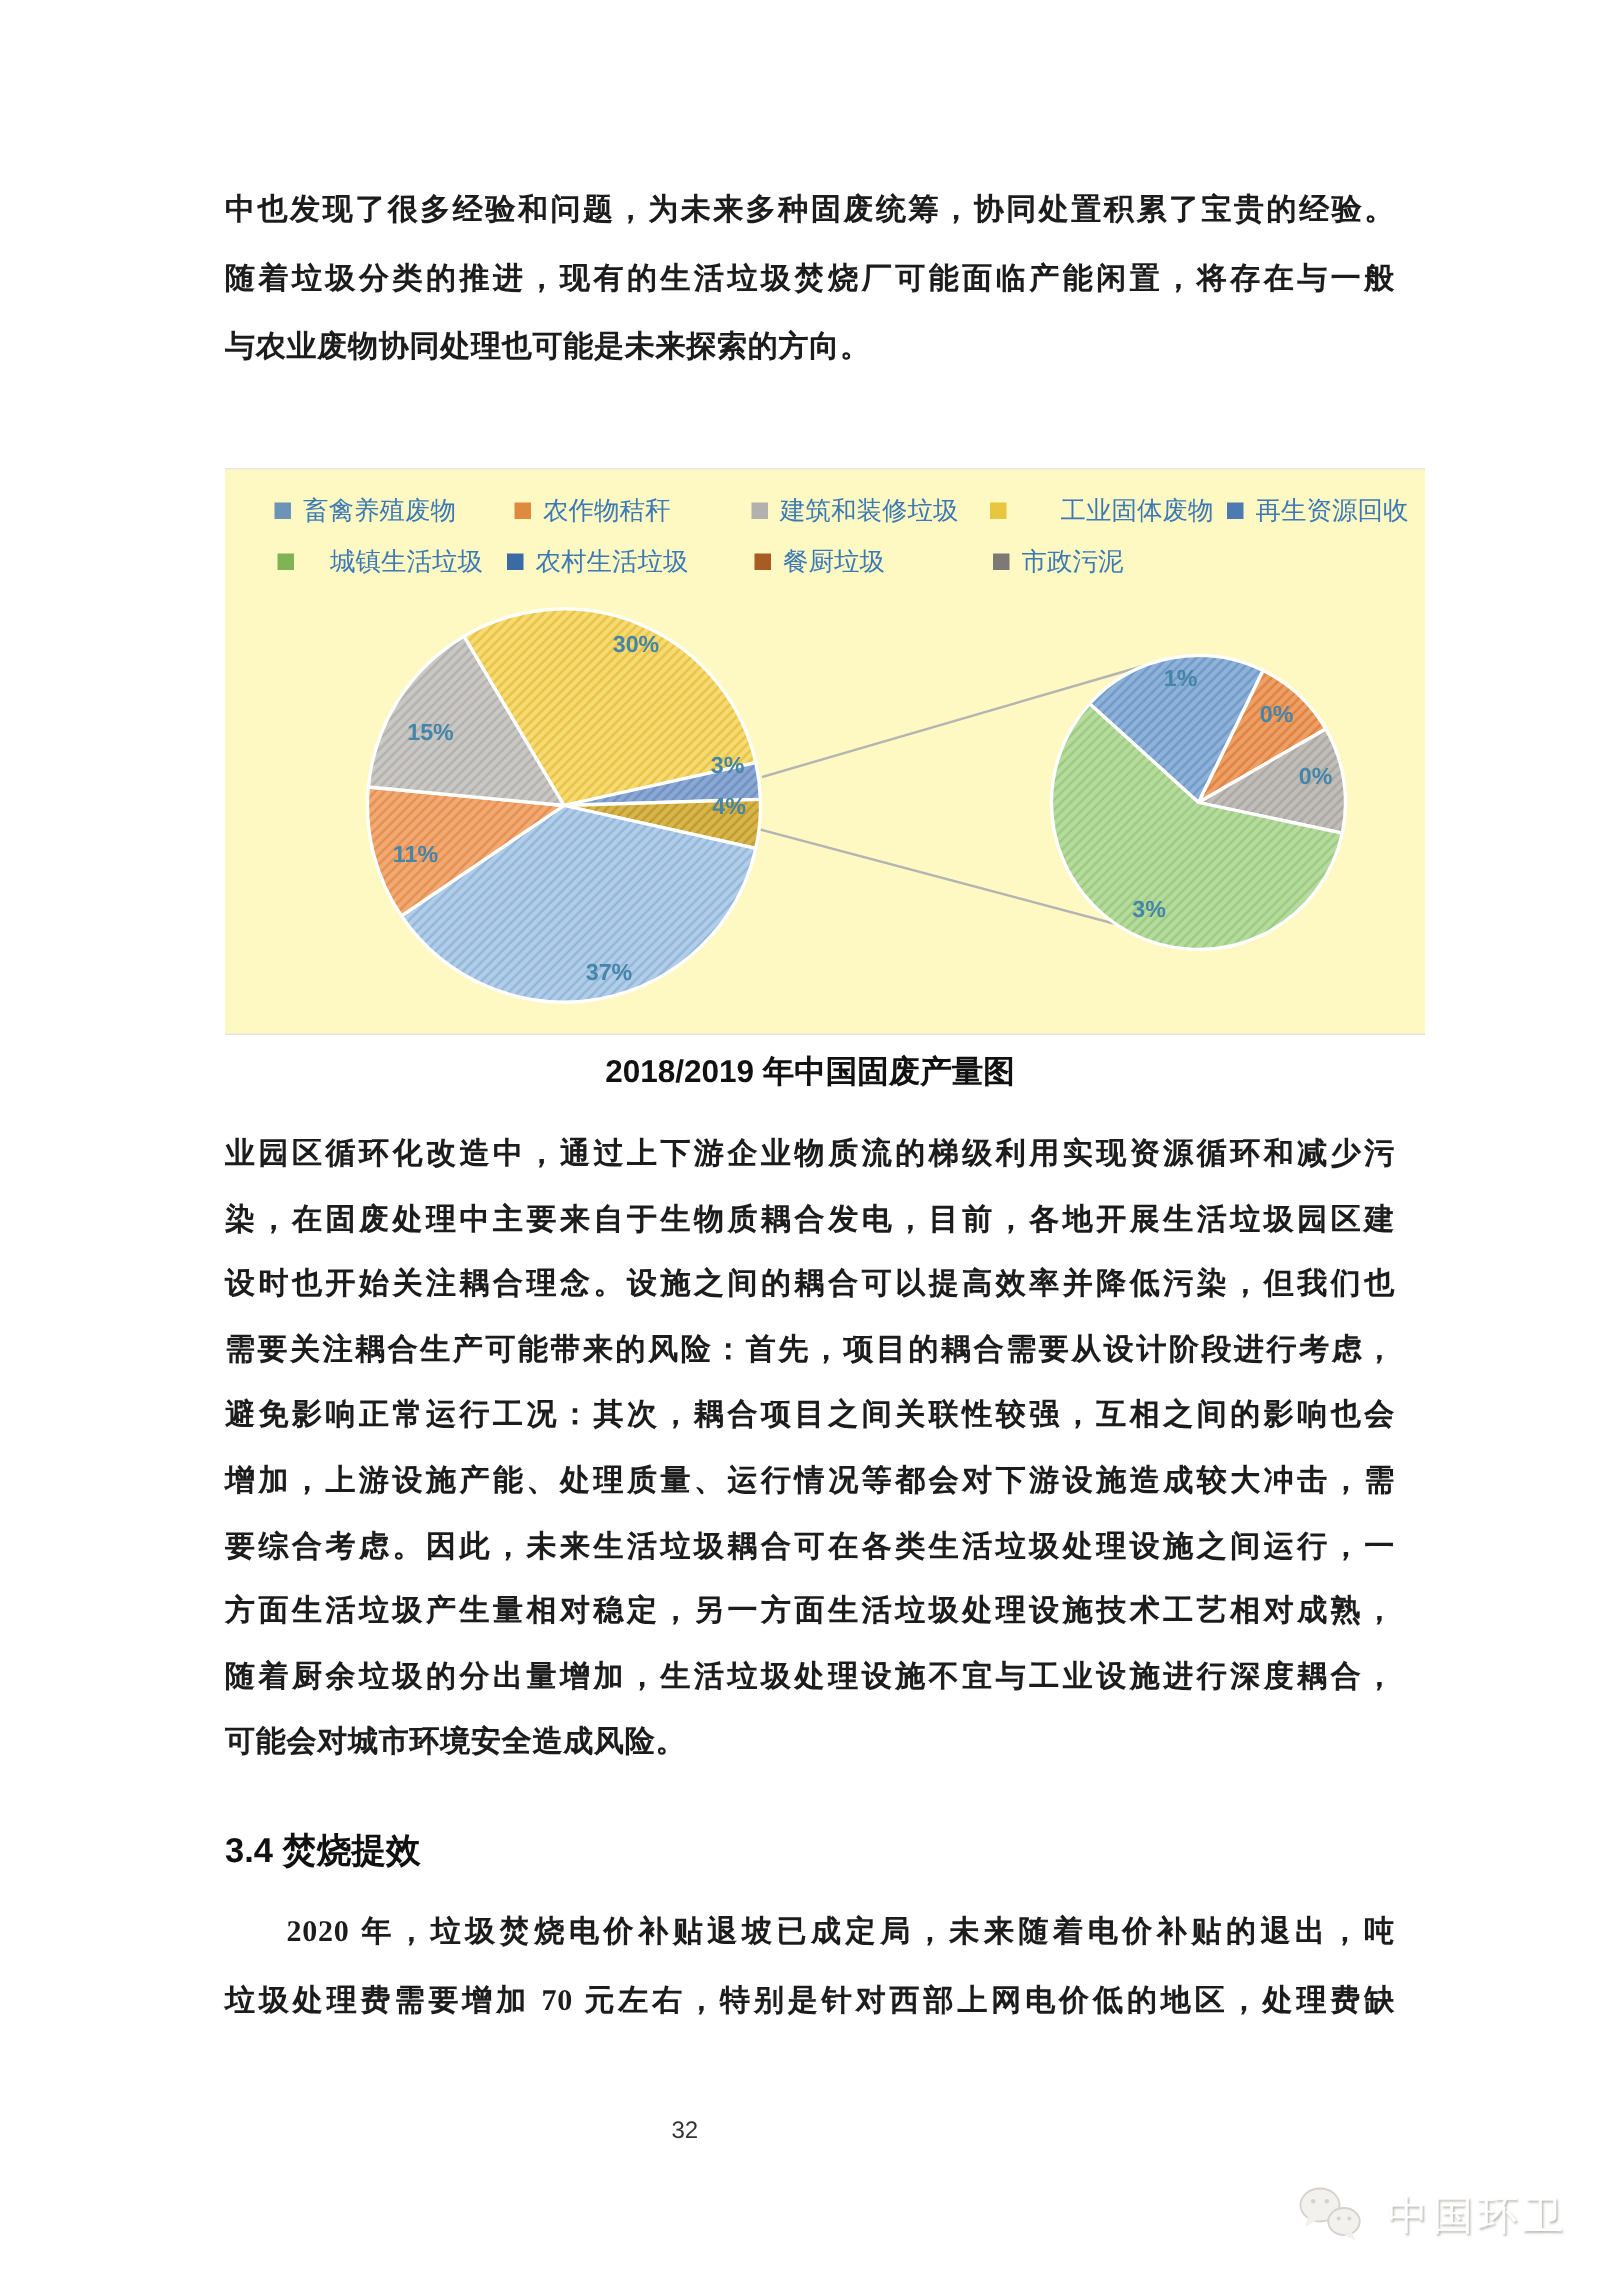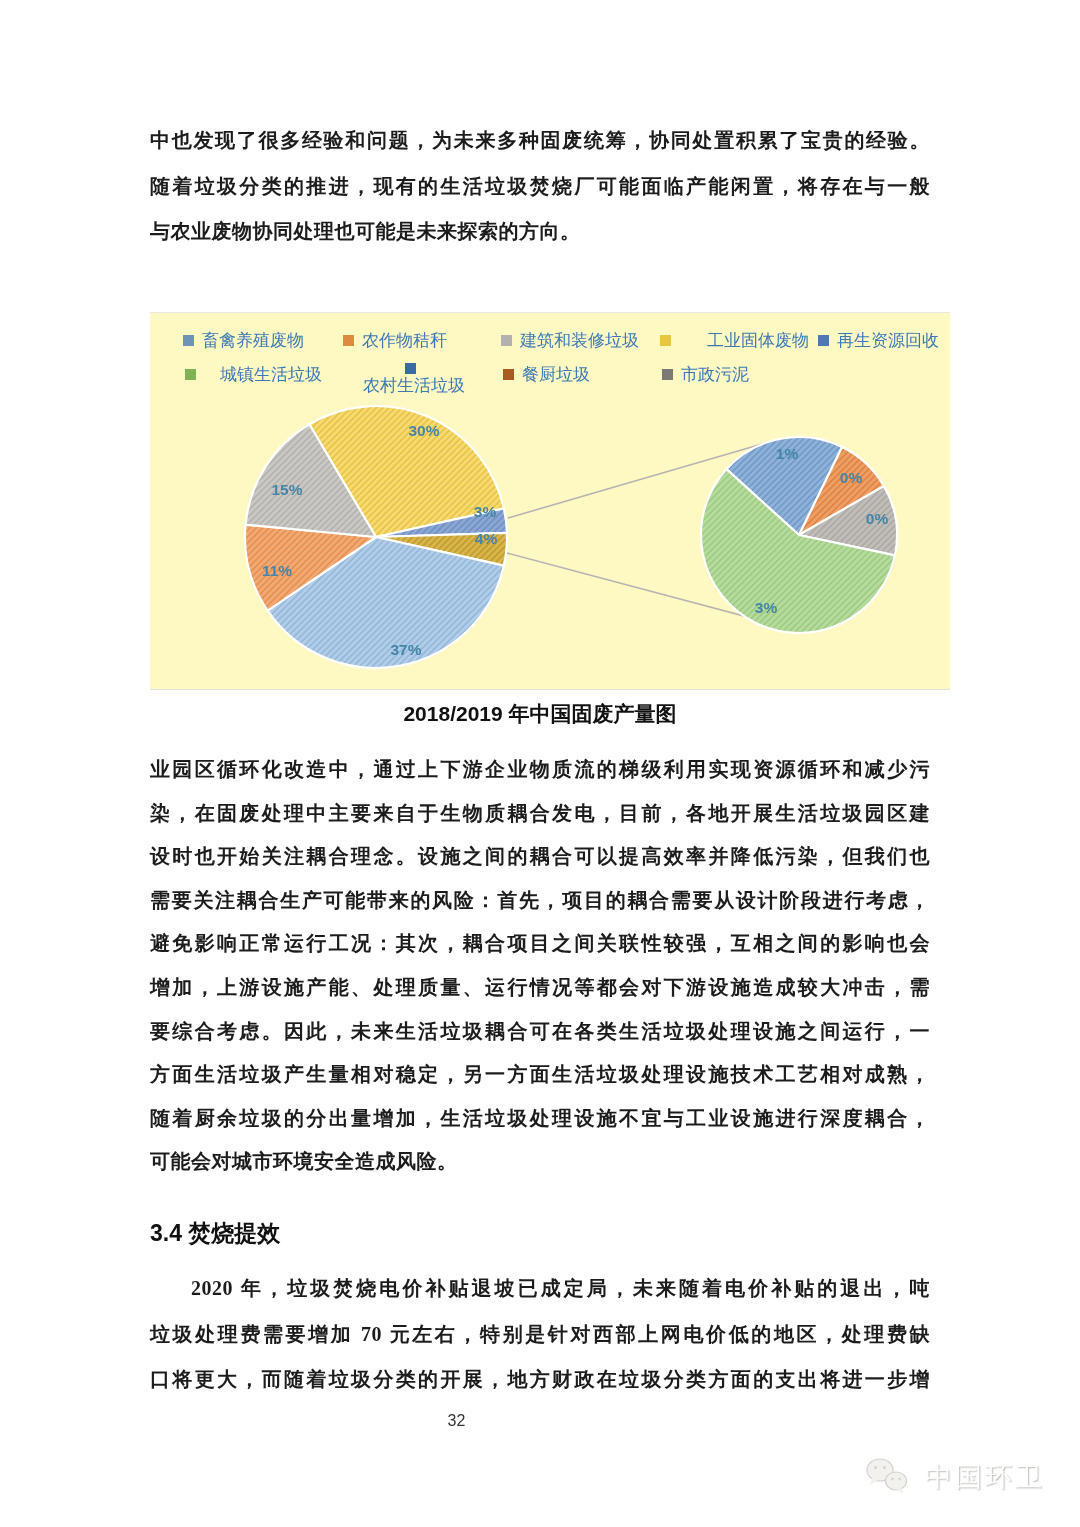--- a/index.html
+++ b/index.html
@@ -88,21 +88,21 @@
         <div class="legend-item" style="left: 668px; color: rgb(61, 122, 181); justify-content: center;">
           <span class="legend-swatch" style="background: rgb(77, 122, 176);"></span>
           <span>再生资源回收</span>
         </div>
       </div>
     <div class="legend-row r2">
         <div class="legend-item" style="left: 35px; color: rgb(61, 122, 181); gap: 16px;">
           <span class="legend-swatch" style="background: rgb(127, 179, 86);"></span>
           <span>城镇生活垃圾</span>
         </div>
-        <div class="legend-item" style="left: 213px; color: rgb(61, 122, 181); flex-direction: column;">
+        <div class="legend-item" style="left: 188px; color: rgb(61, 122, 181);">
           <span class="legend-swatch" style="background: rgb(58, 107, 165);"></span>
           <span>农村生活垃圾</span>
         </div>
         <div class="legend-item" style="left: 353px; color: rgb(61, 122, 181);">
           <span class="legend-swatch" style="background: rgb(168, 92, 34);"></span>
           <span>餐厨垃圾</span>
         </div>
         <div class="legend-item" style="left: 512px; color: rgb(61, 122, 181);">
           <span class="legend-swatch" style="background: rgb(125, 122, 118);"></span>
           <span>市政污泥</span>
@@ -189,21 +189,20 @@
       <div class="pline">方面生活垃圾产生量相对稳定，另一方面生活垃圾处理设施技术工艺相对成熟，</div>
       <div class="pline">随着厨余垃圾的分出量增加，生活垃圾处理设施不宜与工业设施进行深度耦合，</div>
       <div class="pline nojust">可能会对城市环境安全造成风险。</div>
     </div>
 
   <h2 class="section-heading">3.4 焚烧提效</h2>
 
   <div class="para" id="para-bottom" style="top:1266px">
       <div class="pline indent">2020 年，垃圾焚烧电价补贴退坡已成定局，未来随着电价补贴的退出，吨</div>
       <div class="pline">垃圾处理费需要增加 70 元左右，特别是针对西部上网电价低的地区，处理费缺</div>
-      <div class="pline">口将更大，而随着垃圾分类的开展，地方财政在垃圾分类方面的支出将进一步增</div>
     </div>
 
   <div class="page-number">32</div>
 
   <div class="watermark">
     <svg width="52" height="44" viewBox="0 0 52 44">
       <g fill="#f3f1ee" stroke="#d5d2cc" stroke-width="1.2">
         <ellipse cx="17" cy="15" rx="13" ry="11"></ellipse>
         <path d="M9 23 L7 30 L15 25 Z" stroke="none"></path>
         <ellipse cx="33" cy="26" rx="10.5" ry="9"></ellipse>

